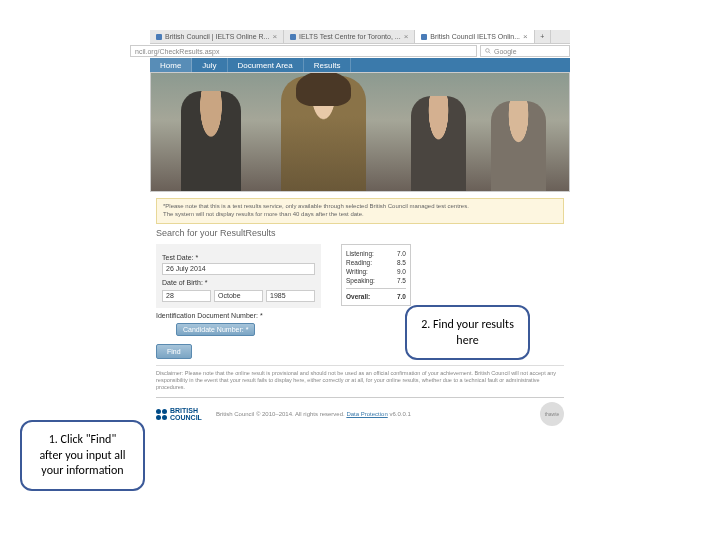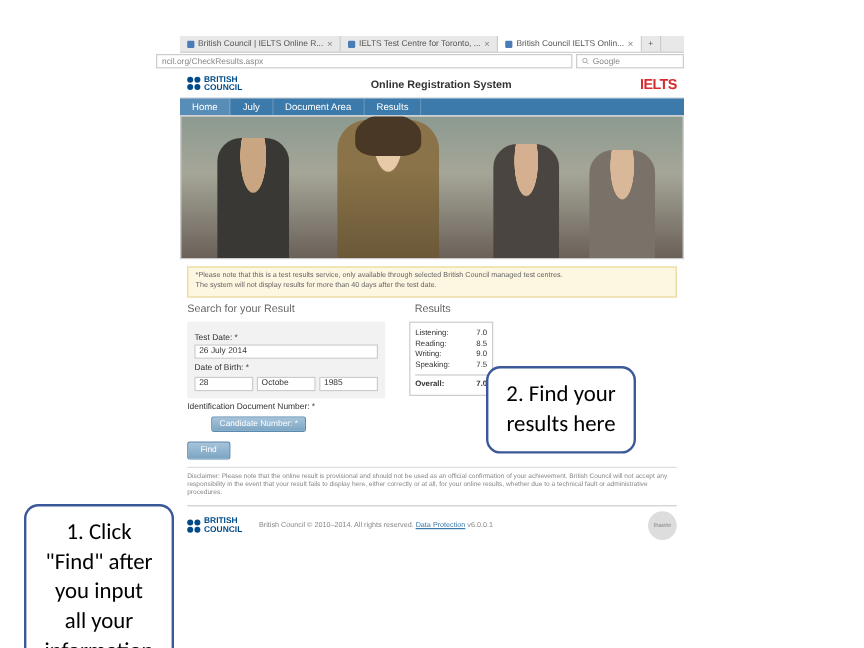--- a/index.html
+++ b/index.html
@@ -36,21 +36,21 @@
   .hero { height: 120px; background: linear-gradient(to bottom, #8c9a90 0%, #a5a698 40%, #6a6058 100%); border: 1px solid #ccc; position: relative; overflow: hidden; }
   .person { position: absolute; bottom: 0; }
   .p1 { left: 30px; width: 60px; height: 100px; background: radial-gradient(ellipse at 50% 15%, #c9a582 0%, #c9a582 25%, transparent 26%), linear-gradient(#3a3834 30%, #3a3834); border-radius: 20px 20px 0 0; }
   .p2 { left: 130px; width: 85px; height: 115px; background: radial-gradient(ellipse at 50% 12%, #e8c9a8 0%, #e8c9a8 20%, transparent 21%), linear-gradient(#8a7348 35%, #6a5838); border-radius: 25px 25px 0 0; }
   .p2::before { content: ""; position: absolute; top: -5px; left: 15px; right: 15px; height: 35px; background: #4a3826; border-radius: 50% 50% 30% 30%; }
   .p3 { left: 260px; width: 55px; height: 95px; background: radial-gradient(ellipse at 50% 15%, #d4b090 0%, #d4b090 25%, transparent 26%), linear-gradient(#4a4540 35%, #4a4540); border-radius: 20px 20px 0 0; }
   .p4 { left: 340px; width: 55px; height: 90px; background: radial-gradient(ellipse at 50% 15%, #d8b898 0%, #d8b898 25%, transparent 26%), linear-gradient(#7a7268 35%, #7a7268); border-radius: 20px 20px 0 0; }
   
   .notice { margin: 6px 6px 0; padding: 4px 6px; background: #fdf6e0; border: 1px solid #e8d898; font-size: 6px; color: #666; line-height: 1.3; }
   
-  .sections { display: flex; padding: 4px 6px; gap: 100px; }
+  .sections { display: flex; padding: 4px 6px; }
   .section-title { font-size: 9px; color: #666; }
   
   .form-area { display: flex; padding: 2px 6px; gap: 20px; }
   .form-col { flex: 0 0 165px; background: #f2f2f2; padding: 6px; }
   .form-label { font-size: 7px; color: #333; margin-top: 4px; }
   .form-input { width: 100%; height: 12px; background: #fff; border: 1px solid #ccc; font-size: 7px; padding: 0 3px; display: flex; align-items: center; color: #333; margin-top: 2px; }
   .form-row { display: flex; gap: 3px; margin-top: 2px; }
   .form-row .form-input { flex: 1; width: auto; }
   .find-btn { display: inline-block; margin-top: 6px; padding: 3px 10px; background: linear-gradient(#a6c4da, #7ba5c4); border: 1px solid #5a8ab0; border-radius: 2px; font-size: 7px; color: #fff; cursor: pointer; }
   
@@ -65,21 +65,21 @@
   
   .disclaimer { margin: 4px 6px; padding-top: 4px; border-top: 1px solid #ddd; font-size: 5.5px; color: #888; line-height: 1.3; }
   
   .footer { margin: 6px 6px 0; padding-top: 4px; border-top: 1px solid #ccc; display: flex; align-items: center; justify-content: space-between; }
   .footer-left { display: flex; align-items: center; gap: 4px; }
   .footer-text { font-size: 6px; color: #888; margin-left: 10px; }
   .footer-link { color: #3b7aab; text-decoration: underline; }
   .trust-badge { width: 24px; height: 24px; background: #ddd; border-radius: 50%; font-size: 5px; display: flex; align-items: center; justify-content: center; color: #888; }
   
   
-  .callout { position: absolute; background: #fff; border: 2px solid #3b5998; border-radius: 12px; padding: 10px 14px; font-family: Calibri, Arial, sans-serif; font-size: 19px; color: #000; text-align: center; line-height: 1.3; }
+  .callout { position: absolute; background: #fff; border: 2px solid #3b5998; border-radius: 12px; padding: 10px 14px; font-family: Calibri, Arial, sans-serif; font-size: 12px; color: #000; text-align: center; line-height: 1.3; }
   .callout-1 { top: 420px; left: 20px; width: 125px; }
   .callout-2 { top: 305px; left: 405px; width: 125px; }
 </style>
 </head>
 <body>
 
 <div class="browser-tabs">
   <div class="tab">
       <span class="favicon"></span>
       <span>British Council | IELTS Online R...</span>
@@ -105,36 +105,20 @@
   <div class="search-box">
     <svg class="search-icon" viewBox="0 0 10 10">
         <circle cx="4" cy="4" r="3" fill="none" stroke="#888" stroke-width="1"></circle>
         <line x1="6.5" y1="6.5" x2="9" y2="9" stroke="#888" stroke-width="1"></line>
       </svg>
     <span>Google</span>
   </div>
 </div>
 
 <div class="page">
-  <div class="header">
-    <div class="logo-bc">
-      <div class="bc-dots">
-          <div class="bc-dot"></div>
-          <div class="bc-dot"></div>
-          <div class="bc-dot"></div>
-          <div class="bc-dot"></div>
-        </div>
-      <div>
-          <div class="bc-text">BRITISH</div>
-          <div class="bc-text">COUNCIL</div>
-        </div>
-    </div>
-    <div class="header-title">Online Registration System</div>
-    <div class="logo-ielts">IELTS</div>
-  </div>
 
   <div class="nav">
     <div class="nav-item">Home</div>
     <div class="nav-item">July</div>
     <div class="nav-item">Document Area</div>
     <div class="nav-item">Results</div>
   </div>
 
   <div class="hero">
     <div class="person p1"></div>

